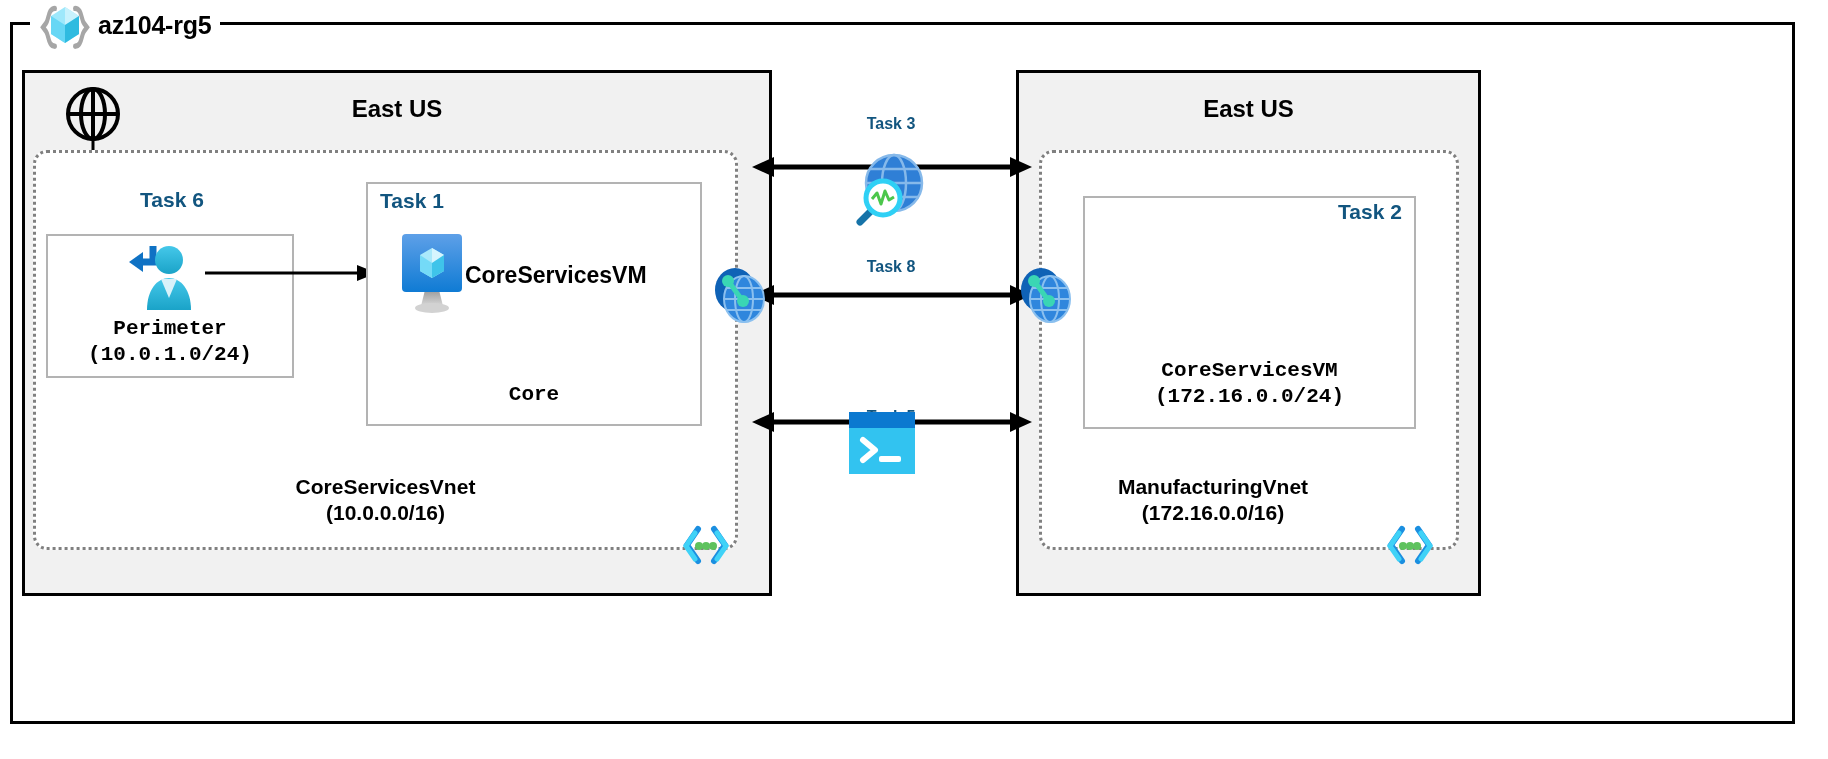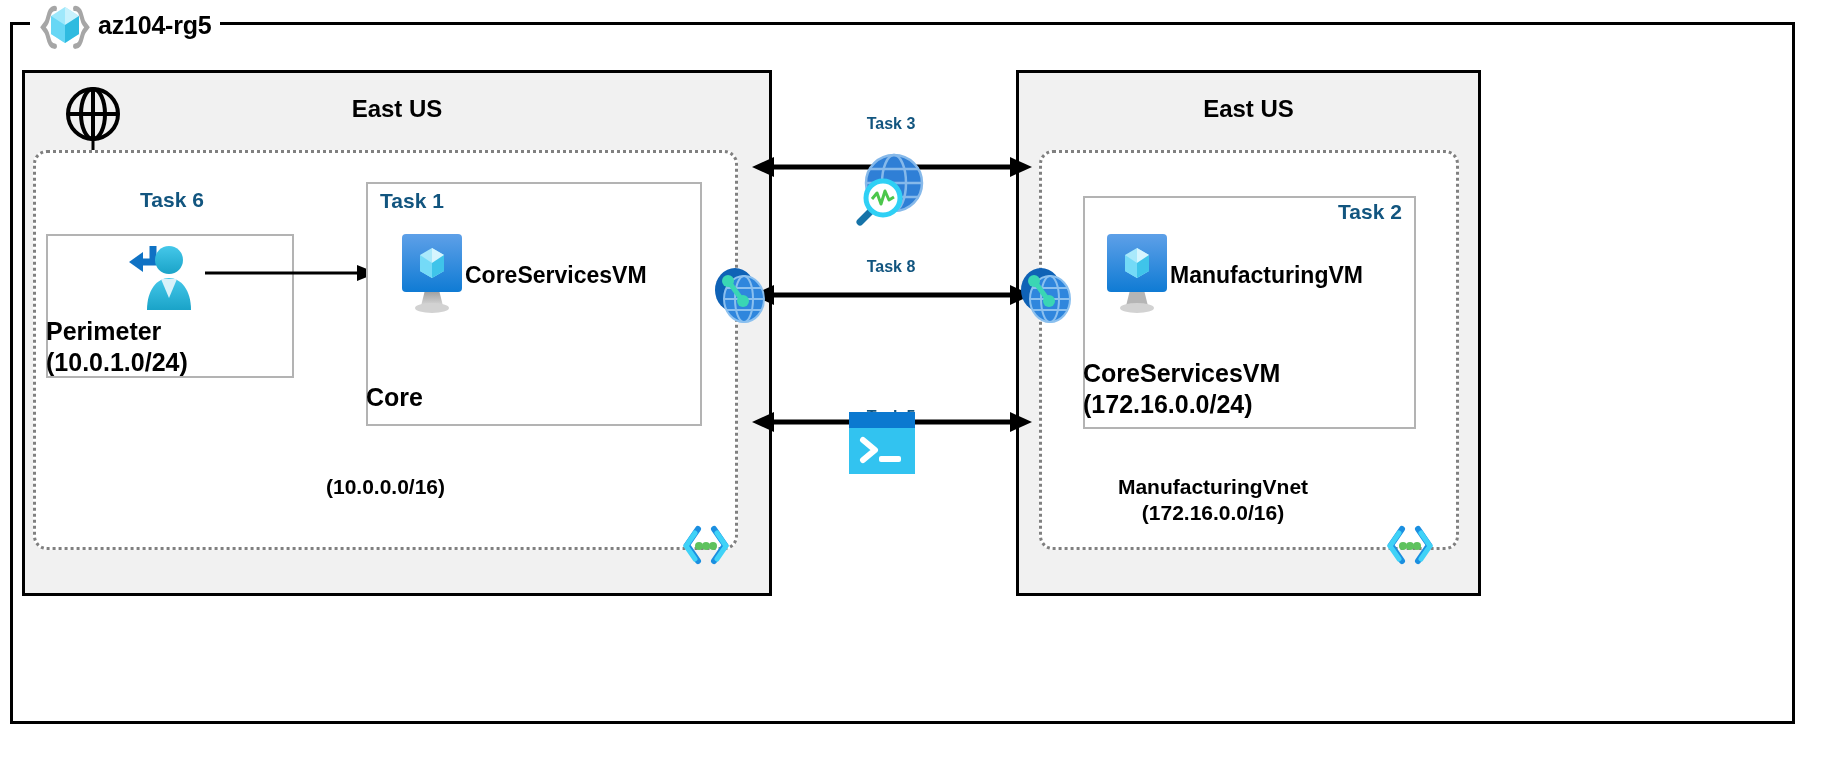--- a/index.html
+++ b/index.html
@@ -63,22 +63,22 @@
   }
   #subnet-perimeter{left:46px;top:234px;width:248px;height:144px;}
   #subnet-core{left:366px;top:182px;width:336px;height:244px;}
   #subnet-man{left:1083px;top:196px;width:333px;height:233px;}
 
   .task-label{
     position:absolute;font-size:21px;font-weight:bold;color:#12557f;white-space:nowrap;
   }
 
   .subnet-caption{
-    position:absolute;left:0;right:0;
-    font-size:25px;font-weight:bold;line-height:1.25;color:#000;
+    position:absolute;left:0;right:0;text-align:center;
+    font-size:21px;font-weight:bold;line-height:1.25;color:#000;font-family:Liberation Mono, monospace;
   }
 
   
   .vm-row{position:absolute;display:flex;align-items:center;gap:0;}
   .vm-name{font-size:23px;font-weight:bold;color:#000;white-space:nowrap;}
   .vm-icon{width:66px;height:86px;flex:0 0 66px;}
 
   
   .center-task-label{
     position:absolute;font-size:16px;font-weight:bold;color:#12557f;text-align:center;
@@ -128,20 +128,21 @@
     </svg>
   </span>
 
   <svg class="arrow-svg" style="left:78px;top:140px;" width="40" height="175">
     <line x1="15" y1="0" x2="15" y2="155" stroke="#000" stroke-width="3"></line>
     <polygon points="15,172 7,152 23,152" fill="#000"></polygon>
   </svg>
 
   <div class="vnet" id="vnet-core"></div>
   <div class="vnet-label" id="vnet-core-label" style="left:33px;width:705px;">
+    <div>CoreServicesVnet</div>
     <div>(10.0.0.0/16)</div>
   </div>
   <span class="code-icon" id="core-code-icon">
     <svg viewBox="0 0 48 44" width="48" height="44">
       <path d="M16 6 L5 22 L16 38" fill="none" stroke="#1b8fe0" stroke-width="6" stroke-linecap="round"></path>
       <path d="M13 10 L4 23 L13 36" fill="none" stroke="#3fd2f7" stroke-width="5" stroke-linecap="round"></path>
       <path d="M32 6 L43 22 L32 38" fill="none" stroke="#1b8fe0" stroke-width="6" stroke-linecap="round"></path>
       <path d="M35 10 L44 23 L35 36" fill="none" stroke="#3fd2f7" stroke-width="5" stroke-linecap="round"></path>
       <circle cx="17" cy="23" r="4" fill="#5ec25e"></circle>
       <circle cx="24" cy="23" r="4" fill="#5ec25e"></circle>
@@ -227,36 +228,20 @@
       <path d="M32 6 L43 22 L32 38" fill="none" stroke="#1b8fe0" stroke-width="6" stroke-linecap="round"></path>
       <path d="M35 10 L44 23 L35 36" fill="none" stroke="#3fd2f7" stroke-width="5" stroke-linecap="round"></path>
       <circle cx="17" cy="23" r="4" fill="#5ec25e"></circle>
       <circle cx="24" cy="23" r="4" fill="#5ec25e"></circle>
       <circle cx="31" cy="23" r="4" fill="#5ec25e"></circle>
     </svg>
   </span>
 
   <div class="subnet" id="subnet-man"></div>
   <div class="task-label" style="left:1338px;top:200px;">Task 2</div>
-  <div class="vm-row" style="left:1104px;top:232px;">
-    <span class="vm-icon">
-      <svg viewBox="0 0 66 86" width="66" height="86">
-        <path d="M26 58 L40 58 L44 74 L22 74 Z" fill="#b5b5b5"></path>
-        <ellipse cx="33" cy="76" rx="17" ry="5" fill="#d2d2d2"></ellipse>
-        <rect x="3" y="2" width="60" height="58" rx="4" fill="url(#vmgrad)"></rect>
-        <g transform="translate(33,31)">
-          <polygon points="0,-15 12,-8 12,8 0,15 -12,8 -12,-8" fill="#a9e9fb"></polygon>
-          <polygon points="0,-15 12,-8 0,0" fill="#d6f5fe"></polygon>
-          <polygon points="0,0 12,-8 12,8 0,15" fill="#3fc4ea"></polygon>
-          <polygon points="-12,-8 0,0 0,15 -12,8" fill="#74daf7"></polygon>
-        </g>
-      </svg>
-    </span>
-    <span class="vm-name">ManufacturingVM</span>
-  </div>
   <div class="subnet-caption" style="left:1083px;width:333px;top:358px;">
     <div>CoreServicesVM</div>
     <div>(172.16.0.0/24)</div>
   </div>
 
   <div class="center-task-label" style="left:846px;top:115px;width:90px;">Task 3</div>
   <svg class="arrow-svg" style="left:752px;top:152px;" width="280" height="30">
     <line x1="18" y1="15" x2="262" y2="15" stroke="#000" stroke-width="5"></line>
     <polygon points="0,15 22,5 22,25" fill="#000"></polygon>
     <polygon points="280,15 258,5 258,25" fill="#000"></polygon>

